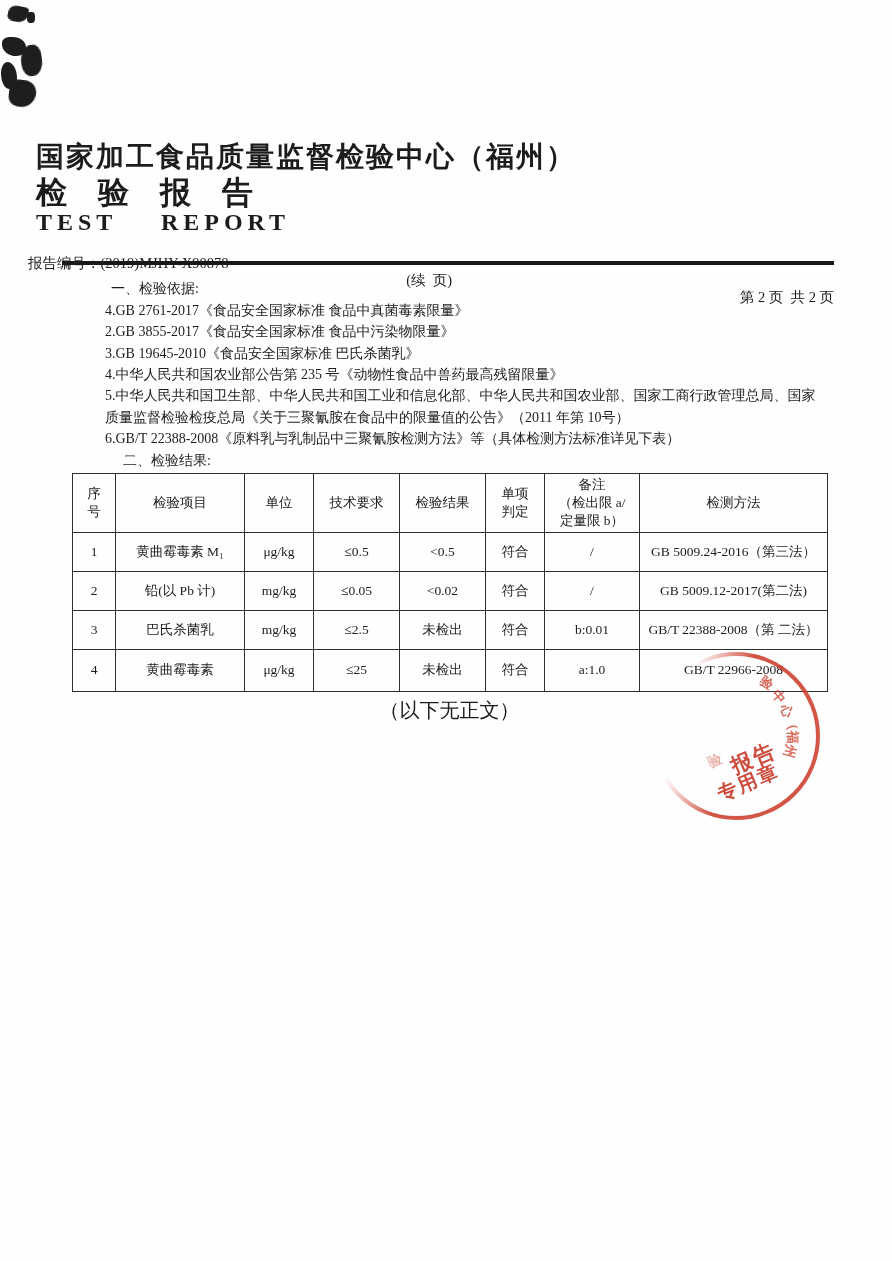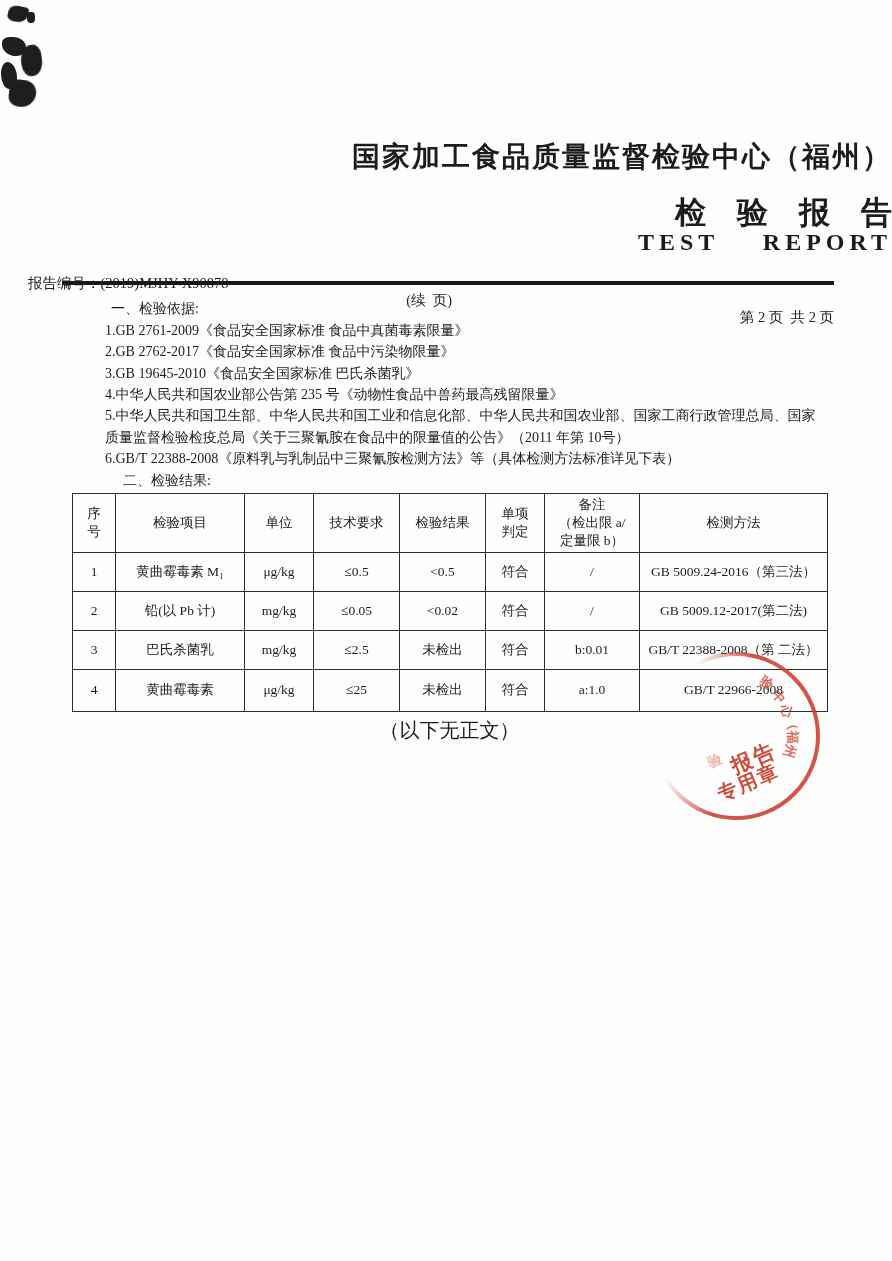--- a/index.html
+++ b/index.html
@@ -17,24 +17,24 @@
   
   .artifact { position: absolute; background: #1e1e1e; filter: blur(0.6px); }
   .a1 { left: 8px;  top: 6px;  width: 20px; height: 16px; border-radius: 45% 20% 55% 30%; transform: rotate(12deg); }
   .a2 { left: 27px; top: 12px; width: 8px;  height: 11px; border-radius: 40%; }
   .a3 { left: 2px;  top: 37px; width: 24px; height: 19px; border-radius: 30% 55% 40% 60%; }
   .a4 { left: 21px; top: 45px; width: 21px; height: 31px; border-radius: 55% 35% 50% 40%; transform: rotate(-8deg); }
   .a5 { left: 1px;  top: 62px; width: 16px; height: 27px; border-radius: 40% 60% 35% 55%; }
   .a6 { left: 9px;  top: 80px; width: 27px; height: 27px; border-radius: 35% 50% 60% 40%; transform: rotate(7deg); }
 
   
-  .header { text-align: right; padding-top: 141px; line-height: 1.15; padding-left: 36px; }
+  .header { text-align: left; padding-top: 141px; line-height: 1.15; padding-left: 36px; }
   .org-cn { font-size: 28px; font-weight: bold; letter-spacing: 2px; }
   .org-en { font-size: 15px; font-weight: bold; margin-top: 3px; }
-  .title-cn { font-size: 31px; font-weight: bold; margin-top: 22px; white-space: pre; }
+  .title-cn { font-size: 31px; font-weight: bold; margin-top: 2px; white-space: pre; }
   .title-en { font-size: 24px; font-weight: bold; letter-spacing: 5px; margin-top: -2px; white-space: pre; }
 
   
   .meta {
     position: relative;
     margin: 1px 58px 0 28px;
     height: 20px;
     font-size: 14.5px;
     white-space: pre;
   }
@@ -117,22 +117,22 @@
   <div class="meta">
     <span class="left"><span>报告编号：</span><span>(2019)MJHY-X90878</span></span>
     <span class="center">(续  页)</span>
     <span class="right">第 2 页  共 2 页</span>
   </div>
 
   <div class="rule"></div>
 
   <div class="basis">
     <div class="heading">一、检验依据:</div>
-    <div>1.GB 2761-2009《食品安全国家标准 食品中真菌毒素限量》</div>
-    <div>2.GB 2762-2017《食品安全国家标准 食品中污染物限量》</div>
+    <div>4.GB 2761-2017《食品安全国家标准 食品中真菌毒素限量》</div>
+    <div>2.GB 3855-2017《食品安全国家标准 食品中污染物限量》</div>
     <div>3.GB 19645-2010《食品安全国家标准 巴氏杀菌乳》</div>
     <div>4.中华人民共和国农业部公告第 235 号《动物性食品中兽药最高残留限量》</div>
     <div>5.中华人民共和国卫生部、中华人民共和国工业和信息化部、中华人民共和国农业部、国家工商行政管理总局、国家质量监督检验检疫总局《关于三聚氰胺在食品中的限量值的公告》（2011 年第 10号）</div>
     <div>6.GB/T 22388-2008《原料乳与乳制品中三聚氰胺检测方法》等（具体检测方法标准详见下表）</div>
   </div>
 
   <div class="results-heading">二、检验结果:</div>
 
   <table class="results">
     <colgroup>

